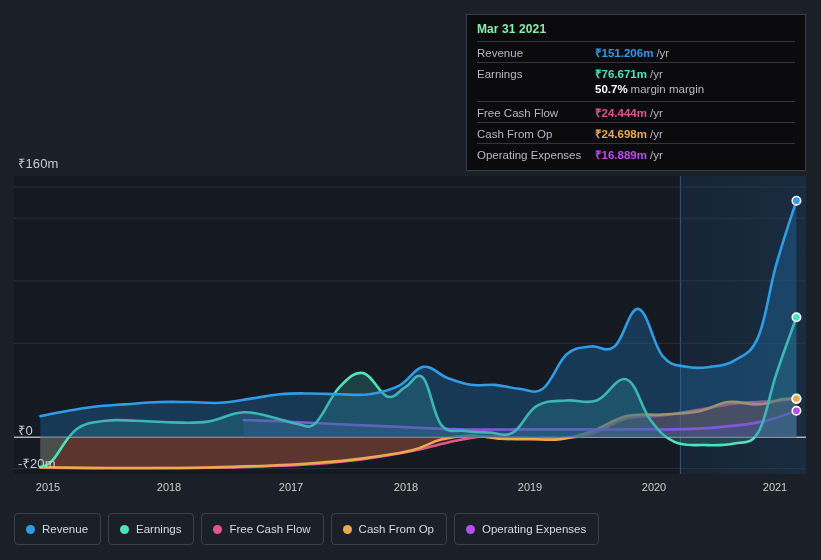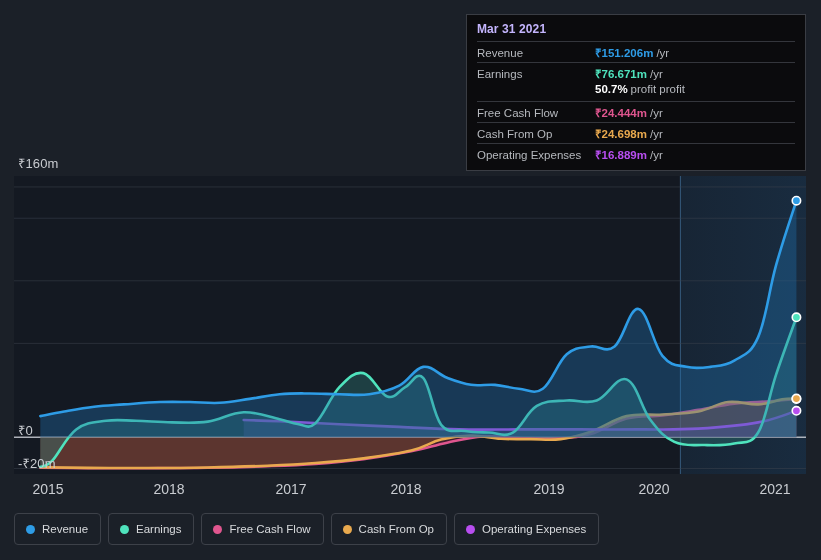--- a/index.html
+++ b/index.html
@@ -53,42 +53,42 @@
   .x-axis {
     position: absolute;
     left: 14px;
     top: 481px;
     width: 792px;
     height: 20px;
   }
   .x-tick {
     position: absolute;
     transform: translateX(-50%);
-    font-size: 14px;
+    font-size: 11px;
     color: #c9ccd1;
     top: 0;
     white-space: nowrap;
   }
 
   
   .tooltip {
     position: absolute;
     left: 466px;
     top: 14px;
     width: 340px;
     background: #0b0b0d;
     border: 1px solid #3a3d44;
     box-sizing: border-box;
     padding: 7px 10px 6px 10px;
     font-size: 11.5px;
   }
   .tt-title {
     font-weight: bold;
     font-size: 12px;
-    color: #c4b5fd;
+    color: #86efac;
     padding-bottom: 5px;
     letter-spacing: 0.1px;
   }
   .tt-row {
     display: flex;
     align-items: baseline;
     border-top: 1px solid #34363c;
     padding: 2.5px 0 2.5px 0;
     min-height: 15px;
   }
@@ -196,39 +196,39 @@
 
   <div class="y-label" id="y-top">₹160m</div>
   <div class="y-label" id="y-zero">₹0</div>
   <div class="y-label" id="y-neg">-₹20m</div>
 
   <div class="x-axis" id="x-axis">
       <div class="x-tick" style="left: 34px;">2015</div>
       <div class="x-tick" style="left: 155px;">2018</div>
       <div class="x-tick" style="left: 277px;">2017</div>
       <div class="x-tick" style="left: 392px;">2018</div>
-      <div class="x-tick" style="left: 535px;">2019</div>
+      <div class="x-tick" style="left: 516px;">2019</div>
       <div class="x-tick" style="left: 640px;">2020</div>
       <div class="x-tick" style="left: 761px;">2021</div>
     </div>
 
   <div class="tooltip">
     <div class="tt-title">Mar 31 2021</div>
     <div id="tt-rows">
         <div class="tt-row">
           <div class="tt-name">Revenue</div>
           <div class="tt-val" style="color: rgb(46, 156, 230);">₹151.206m<span class="tt-unit">/yr</span></div>
         </div>
         <div class="tt-row">
           <div class="tt-name">Earnings</div>
           <div class="tt-val" style="color: rgb(79, 227, 189);">₹76.671m<span class="tt-unit">/yr</span></div>
         </div>
         <div class="tt-row sub">
           <div class="tt-name"></div>
-          <div class="tt-val" style="color: rgb(255, 255, 255);">50.7%<span class="tt-unit">profit profit</span></div>
+          <div class="tt-val" style="color: rgb(255, 255, 255);">50.7%<span class="tt-unit">margin margin</span></div>
         </div>
         <div class="tt-row">
           <div class="tt-name">Free Cash Flow</div>
           <div class="tt-val" style="color: rgb(224, 86, 143);">₹24.444m<span class="tt-unit">/yr</span></div>
         </div>
         <div class="tt-row">
           <div class="tt-name">Cash From Op</div>
           <div class="tt-val" style="color: rgb(233, 169, 78);">₹24.698m<span class="tt-unit">/yr</span></div>
         </div>
         <div class="tt-row">

